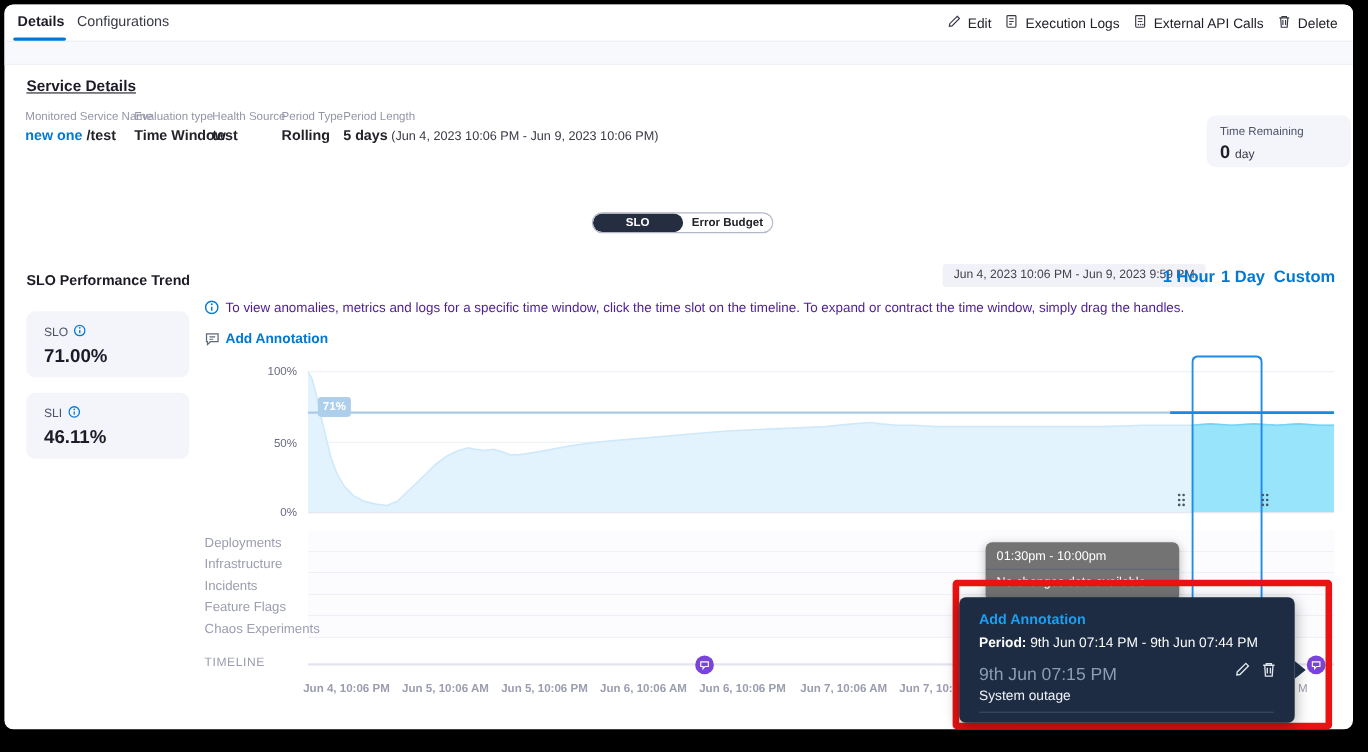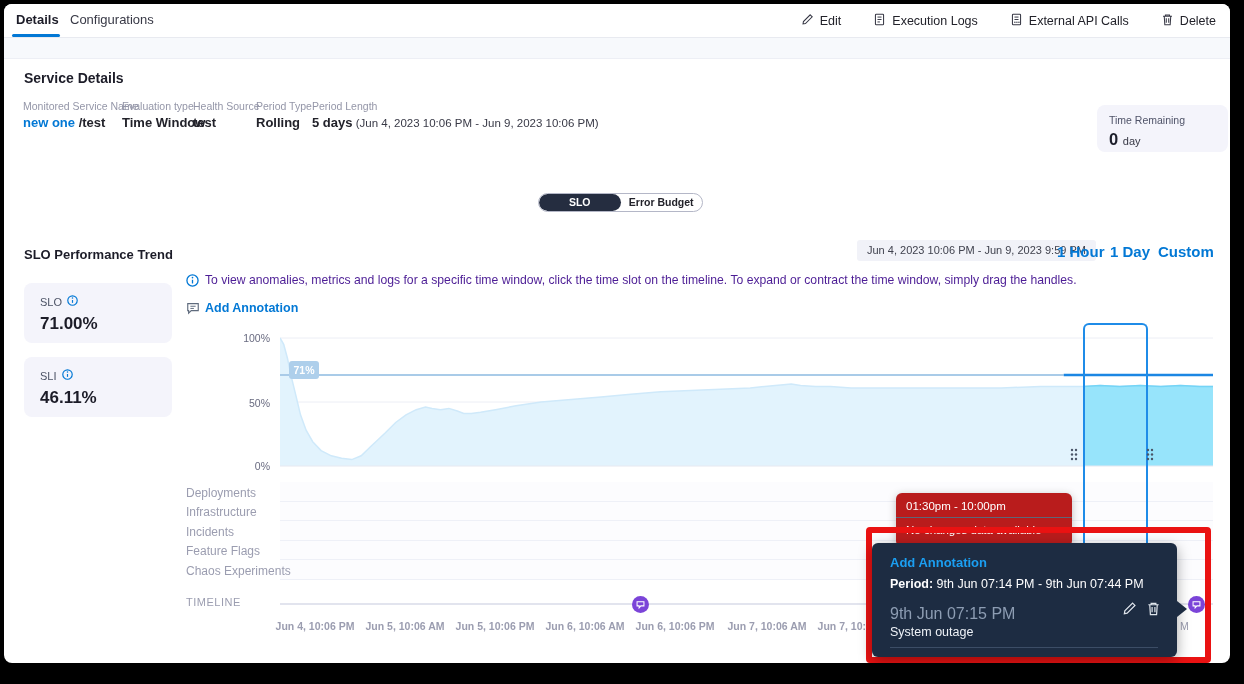--- a/index.html
+++ b/index.html
@@ -4,21 +4,21 @@
 <style>
   html,body{margin:0;padding:0;background:#000;width:1244px;height:684px;overflow:hidden;
     font-family:"Liberation Sans",sans-serif;-webkit-font-smoothing:antialiased;}
   .abs{position:absolute;}
   .page{position:absolute;left:4px;top:4px;width:1226px;height:659px;background:#fff;border-radius:8px;overflow:hidden;}
   
   .tabbar{left:0;top:0;width:1226px;height:33px;background:#fff;border-bottom:1px solid #e8eaf0;}
   .tab{position:absolute;top:0;height:32px;line-height:32px;font-size:13px;color:#383946;cursor:pointer;}
   .tab.active{font-weight:bold;color:#1c1c28;}
   .tab-underline{position:absolute;left:8px;bottom:0;width:48px;height:3px;background:#0278d5;border-radius:2px;}
-  .toolbar{position:absolute;right:14px;top:0;height:33px;display:flex;align-items:center;gap:32px;}
+  .toolbar{position:absolute;right:14px;top:0;height:33px;display:flex;align-items:center;gap:12px;}
   .tool-btn{display:flex;align-items:center;gap:6px;font-size:12.5px;color:#22222a;cursor:pointer;}
   
   .band{left:0;top:34px;width:1226px;height:20px;background:#f7f9fc;border-bottom:1px solid #edeff5;}
   
   .sec-title{font-size:14px;font-weight:bold;color:#1c1c28;}
   .fld-label{font-size:10.5px;color:#9496a8;}
   .fld-value{font-size:13px;font-weight:bold;color:#22222a;margin-top:3px;white-space:nowrap;}
   .fld-value .lnk{color:#0278d5;cursor:pointer;}
   .fld-suffix-sm{font-size:11.5px;font-weight:normal;color:#383946;}
   .stat-card{background:#f4f4fb;border-radius:8px;}
@@ -43,21 +43,21 @@
     font-size:10.5px;font-weight:bold;text-align:center;line-height:18px;z-index:6;}
   .brush{left:1079px;top:319px;width:61px;height:222px;border:2px solid #1f8ce8;border-bottom:none;
     border-radius:6px 6px 0 0;z-index:8;cursor:col-resize;}
   .handle{width:10px;height:15px;z-index:9;cursor:ew-resize;}
   .cat-row{height:18.6px;background:#fcfcfe;border-bottom:1px solid #eef0f7;cursor:pointer;}
   .cat-label{font-size:12px;color:#9b9db0;white-space:nowrap;}
   .tl-label{font-size:11px;color:#9b9db0;letter-spacing:.5px;}
   .xtick{font-size:10.5px;color:#9b9db0;text-align:center;width:90px;white-space:nowrap;font-weight:bold;}
   .marker{width:17px;height:17px;border-radius:50%;background:#7b44d8;display:flex;align-items:center;justify-content:center;cursor:pointer;}
   
-  .tooltip{left:892px;top:489px;width:176px;height:54px;background:#b91c1c;border-radius:6px;z-index:20;
+  .tooltip{left:892px;top:489px;width:176px;height:54px;background:#737373;border-radius:6px;z-index:20;
     box-shadow:0 2px 8px rgba(0,0,0,.25);color:#fff;overflow:hidden;}
   .tt-time{font-size:11.5px;padding:7px 10px 5px;}
   .tt-div{height:1px;background:#5d6678;margin:0;}
   .tt-msg{font-size:11.5px;padding:6px 10px;}
   
   .popup-frame{left:862px;top:523px;width:345px;height:136px;border:6px solid #ea1212;border-radius:4px;z-index:40;box-sizing:border-box;}
   .popup{left:0;top:10px;width:305px;height:114px;background:#1d2c42;border-radius:6px;box-shadow:0 4px 14px rgba(0,0,0,.35);}
   .pp-title{left:18px;top:12px;font-size:13px;font-weight:bold;color:#1b9ff2;cursor:pointer;}
   .pp-period{left:18px;top:34px;font-size:12.5px;color:#fdfdfe;}
   .pp-time{left:18px;top:62px;font-size:16px;color:#8d9db3;}
@@ -102,21 +102,21 @@
       <div class="tool-btn">
         <span><svg width="13" height="13" viewBox="0 0 16 16">
               <path d="M2.5 4h11M5.5 4V2.5h5V4M4 4l.7 10.5h6.6L12 4M6.5 6.5v5.5M9.5 6.5v5.5" fill="none" stroke="#383946" stroke-width="1.3"></path>
             </svg></span>
         <span>Delete</span>
       </div>
     </div>
   </div>
   <div class="abs band"></div>
 
-  <div class="abs sec-title" style="left:20px;top:66px;">Service Details</div>
+  <div class="abs sec-title" style="left:20px;top:66px;text-decoration:underline;">Service Details</div>
 
   <div class="abs" style="left:19px;top:96px;">
     <div class="fld-label">Monitored Service Name</div>
     <div class="fld-value"><span class="lnk">new one</span><span> /test</span></div>
   </div>
   <div class="abs" style="left:118px;top:96px;">
     <div class="fld-label">Evaluation type</div>
     <div class="fld-value">Time Window</div>
   </div>
   <div class="abs" style="left:189px;top:96px;">

